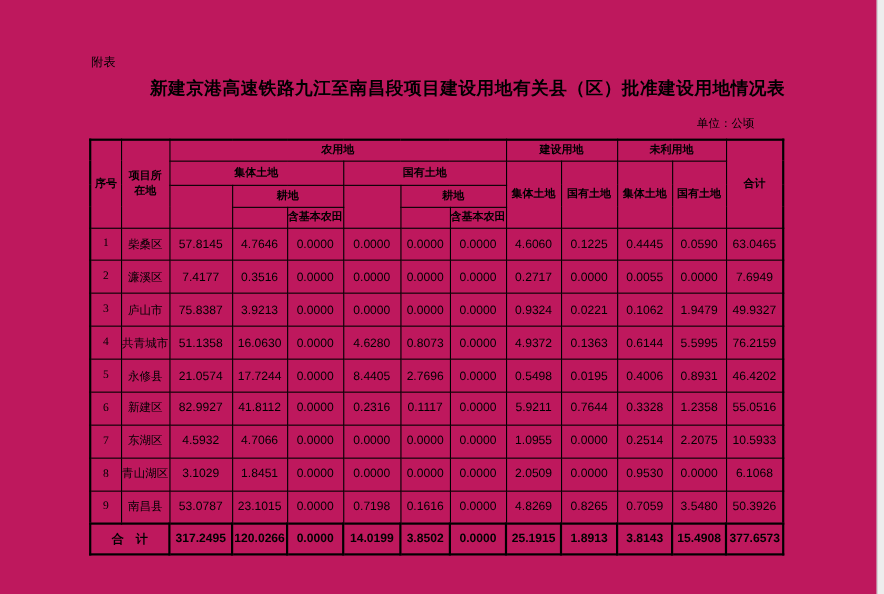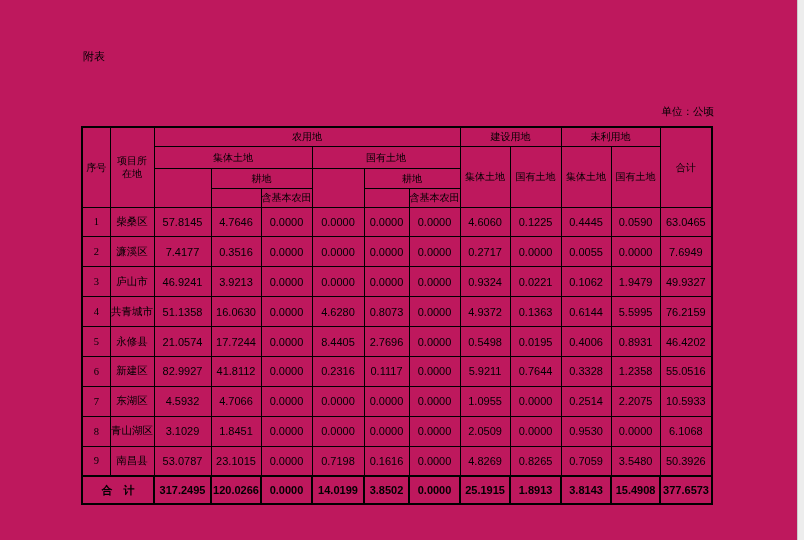--- a/index.html
+++ b/index.html
@@ -4,43 +4,44 @@
 <style>
   * { margin:0; padding:0; box-sizing:border-box; }
   html,body { background:#ffffff; }
   body { font-family:"Liberation Serif", serif; color:#000; }
   .page { position:relative; width:804px; height:540px; background:#be185d; overflow:hidden;padding-left:16px; }
   .scroll-strip { position:absolute; top:0; right:0; width:7px; height:540px;
                   background:#ededed; border-left:1px solid #cccccc; }
   .doc-tag { position:absolute; left:83px; top:49px; font-size:11px; }
   .doc-title { position:absolute; left:55px; top:70px; width:740px; text-align:center;
                font-size:16px; font-weight:bold; letter-spacing:0.5px; }
-  .unit-label { position:absolute; left:93px; top:105px; width:630px; text-align:right;
+  .unit-label { position:absolute; left:65px; top:105px; width:630px; text-align:right;
                 padding-right:9px; font-size:10.5px; }
   table.land { position:absolute; left:81px; top:126px; width:630px;
                border-collapse:collapse; table-layout:fixed; border:2px solid #000; }
   table.land th, table.land td { border:1px solid #000; text-align:center;
                vertical-align:middle; overflow:hidden; padding:0; }
-  table.land th { font-weight:normal; font-size:10px; line-height:1.3; font-family:"Liberation Serif", serif; }
+  table.land th { font-weight:bold; font-size:10px; line-height:1.3; font-family:"Liberation Serif", serif; }
   .loc-head { white-space:pre-line; }
   table.land td { font-size:11px; font-family:"Liberation Sans", sans-serif; }
   table.land td.loc { font-family:"Liberation Serif", serif; font-size:10.5px; }
   tr.h1 { height:19px; } tr.h2 { height:22px; } tr.h3 { height:20px; } tr.h4 { height:19px; }
   tbody tr { height:29.9px; }
   tr.total { height:28px; }
   tr.total td { border-width:2px; font-weight:bold; }
   tr.total td.total-label { font-family:"Liberation Serif", serif; font-size:11px; }
 </style>
 </head>
 <body>
 
 <div class="page">
   <div class="scroll-strip"></div>
 
   <div class="doc-tag">附表</div>
+  <div class="doc-title">新建京港高速铁路九江至南昌段项目建设用地有关县（区）批准建设用地情况表</div>
   <div class="unit-label">单位：公顷</div>
 
   <table class="land">
     <colgroup>
       <col style="width:28px">
         <col style="width:44px">
         <col style="width:57px">
       <col style="width:50px">
         <col style="width:51px">
         <col style="width:52px">
@@ -110,21 +111,21 @@
           <td>0.0000</td>
           <td>0.2717</td>
           <td>0.0000</td>
           <td>0.0055</td>
           <td>0.0000</td>
           <td>7.6949</td>
         </tr>
         <tr>
           <td class="loc">3</td>
           <td class="loc">庐山市</td>
-          <td>46.9241</td>
+          <td>75.8387</td>
           <td>3.9213</td>
           <td>0.0000</td>
           <td>0.0000</td>
           <td>0.0000</td>
           <td>0.0000</td>
           <td>0.9324</td>
           <td>0.0221</td>
           <td>0.1062</td>
           <td>1.9479</td>
           <td>49.9327</td>

